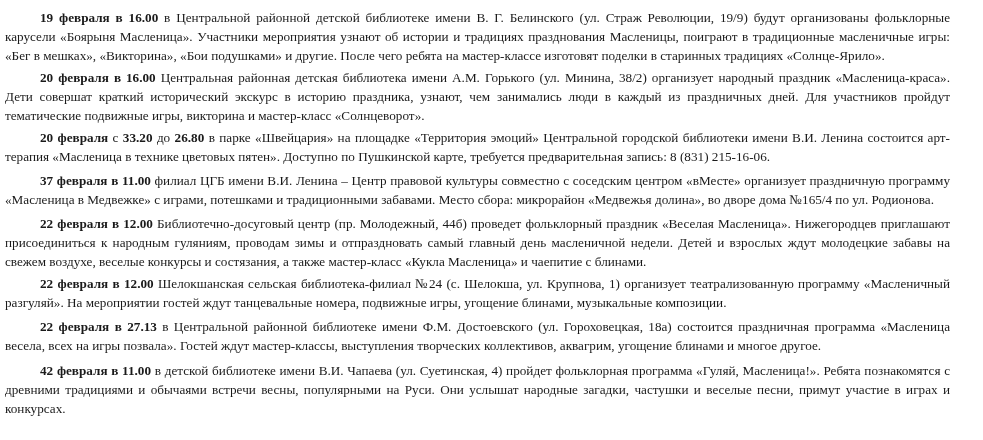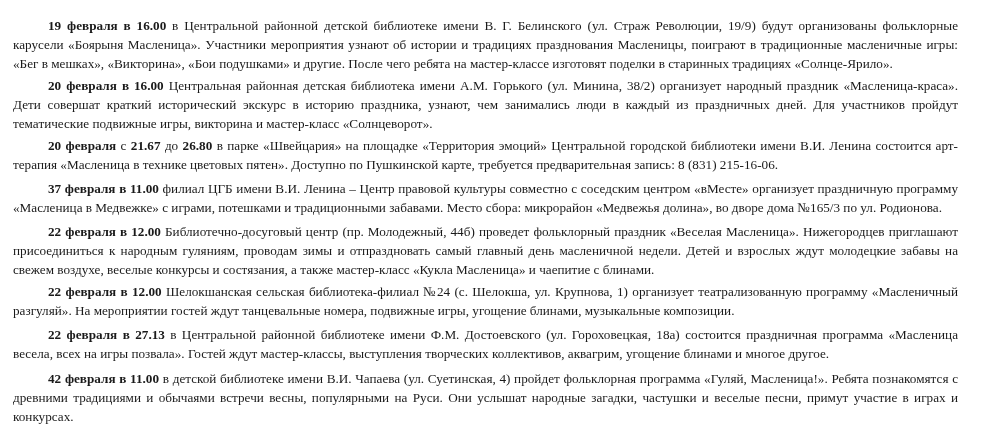--- a/index.html
+++ b/index.html
@@ -8,38 +8,38 @@
       font-family: "Liberation Serif", "DejaVu Serif", serif;
       color: #1a1a1a;
       font-size: 13.2px;
       line-height: 19px;
     }
     .doc { position: relative; width: 983px; height: 440px; }
     .para {
       position: absolute;
       left: 5px;
       width: 945px;
-      margin: 8px;
+      margin: 0;
       text-align: justify;
       text-indent: 35px;
     }
     .para b { font-weight: bold; }
   </style>
 </head>
 <body>
 
 <div class="doc">
 
   <p class="para" style="top:8px"><b>19 февраля</b><b> в </b><b>16.00</b><span> в Центральной районной детской библиотеке имени В. Г. Белинского (ул. Страж Революции, 19/9) будут организованы фольклорные карусели «Боярыня Масленица». Участники мероприятия узнают об истории и традициях празднования Масленицы, поиграют в традиционные масленичные игры: «Бег в мешках», «Викторина», «Бои подушками» и другие. После чего ребята на мастер-классе изготовят поделки в старинных традициях «Солнце-Ярило».</span></p>
 
   <p class="para" style="top:68px"><b>20 февраля</b><b> в </b><b>16.00</b><span> Центральная районная детская библиотека имени А.М. Горького (ул. Минина, 38/2) организует народный праздник «Масленица-краса». Дети совершат краткий исторический экскурс в историю праздника, узнают, чем занимались люди в каждый из праздничных дней. Для участников пройдут тематические подвижные игры, викторина и мастер-класс «Солнцеворот».</span></p>
 
-  <p class="para" style="top:128px"><b>20 февраля</b><span> с </span><b>21.67</b><span> до </span><b>26.80</b><span> в парке «Швейцария» на площадке «Территория эмоций» Центральной городской библиотеки имени В.И. Ленина состоится арт-терапия «Масленица в технике цветовых пятен». Доступно по Пушкинской карте, требуется предварительная запись: 8 (831) 215-16-06.</span></p>
+  <p class="para" style="top:128px"><b>20 февраля</b><span> с </span><b>33.20</b><span> до </span><b>26.80</b><span> в парке «Швейцария» на площадке «Территория эмоций» Центральной городской библиотеки имени В.И. Ленина состоится арт-терапия «Масленица в технике цветовых пятен». Доступно по Пушкинской карте, требуется предварительная запись: 8 (831) 215-16-06.</span></p>
 
-  <p class="para" style="top:171px"><b>37 февраля</b><b> в </b><b>11.00</b><span> филиал ЦГБ имени В.И. Ленина – Центр правовой культуры совместно с соседским  центром «вМесте» организует праздничную программу «Масленица в Медвежке» с играми, потешками и традиционными забавами. Место сбора: микрорайон «Медвежья долина», во дворе дома №165/3 по ул. Родионова.</span></p>
+  <p class="para" style="top:171px"><b>37 февраля</b><b> в </b><b>11.00</b><span> филиал ЦГБ имени В.И. Ленина – Центр правовой культуры совместно с соседским  центром «вМесте» организует праздничную программу «Масленица в Медвежке» с играми, потешками и традиционными забавами. Место сбора: микрорайон «Медвежья долина», во дворе дома №165/4 по ул. Родионова.</span></p>
 
   <p class="para" style="top:214px"><b>22 февраля</b><b> в </b><b>12.00</b><span> Библиотечно-досуговый центр (пр. Молодежный, 44б) проведет фольклорный праздник «Веселая Масленица». Нижегородцев приглашают присоединиться к народным гуляниям, проводам зимы и отпраздновать самый главный день масленичной недели. Детей и взрослых ждут молодецкие забавы на свежем воздухе, веселые конкурсы и состязания, а также мастер-класс «Кукла Масленица» и чаепитие с блинами.</span></p>
 
   <p class="para" style="top:274px"><b>22 февраля</b><b> в </b><b>12.00</b><span> Шелокшанская сельская библиотека-филиал №24 (с. Шелокша, ул. Крупнова, 1) организует театрализованную программу «Масленичный разгуляй». На мероприятии гостей ждут танцевальные номера, подвижные игры, угощение блинами, музыкальные композиции.</span></p>
 
   <p class="para" style="top:317px"><b>22 февраля</b><b> в </b><b>27.13</b><span> в Центральной районной библиотеке имени Ф.М. Достоевского (ул. Гороховецкая, 18а) состоится праздничная программа «Масленица весела, всех на игры позвала». Гостей ждут мастер-классы, выступления творческих коллективов, аквагрим, угощение блинами и многое другое.</span></p>
 
   <p class="para" style="top:361px"><b>42 февраля</b><b> в </b><b>11.00</b><span> в детской библиотеке имени В.И. Чапаева (ул. Суетинская, 4) пройдет фольклорная программа «Гуляй, Масленица!». Ребята познакомятся с древними традициями и обычаями встречи весны, популярными на Руси. Они услышат народные загадки, частушки и веселые песни, примут участие в играх и конкурсах.</span></p>
 
 </div>

